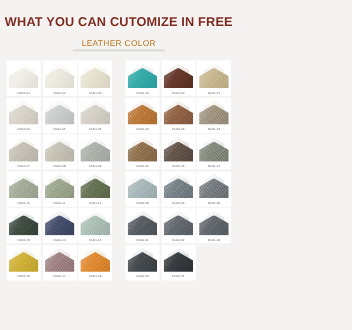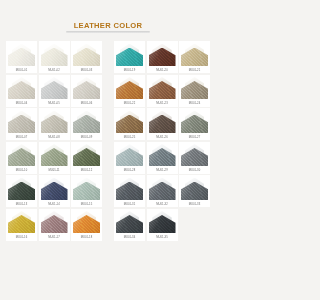--- a/index.html
+++ b/index.html
@@ -36,21 +36,21 @@
     line-height: 14px;
   }
   .subtitle-wrap {
     margin-top: 7px;
     display: flex;
     justify-content: center;
   }
   .subtitle {
     position: relative;
     font-size: 7.6px;
-    font-weight: bold;
+    font-weight: normal;
     letter-spacing: 0.3px;
     color: #b5761a;
     padding: 0 8px 2px 8px;
     line-height: 9px;
   }
   .subtitle::after {
     content: "";
     position: absolute;
     left: 0;
     right: 0;
@@ -150,20 +150,21 @@
     white-space: nowrap;
     transform: scale(1);
   }
 </style>
 </head>
 <body>
 
 <div class="page">
 
   <div class="header">
+    <div class="title">WHAT YOU CAN CUTOMIZE IN FREE</div>
     <div class="subtitle-wrap">
       <div class="subtitle">LEATHER COLOR</div>
     </div>
   </div>
 
   <div class="grid-wrap">
       <div class="row">
         <div class="group">
           <div class="swatch">
             <div class="tent">

